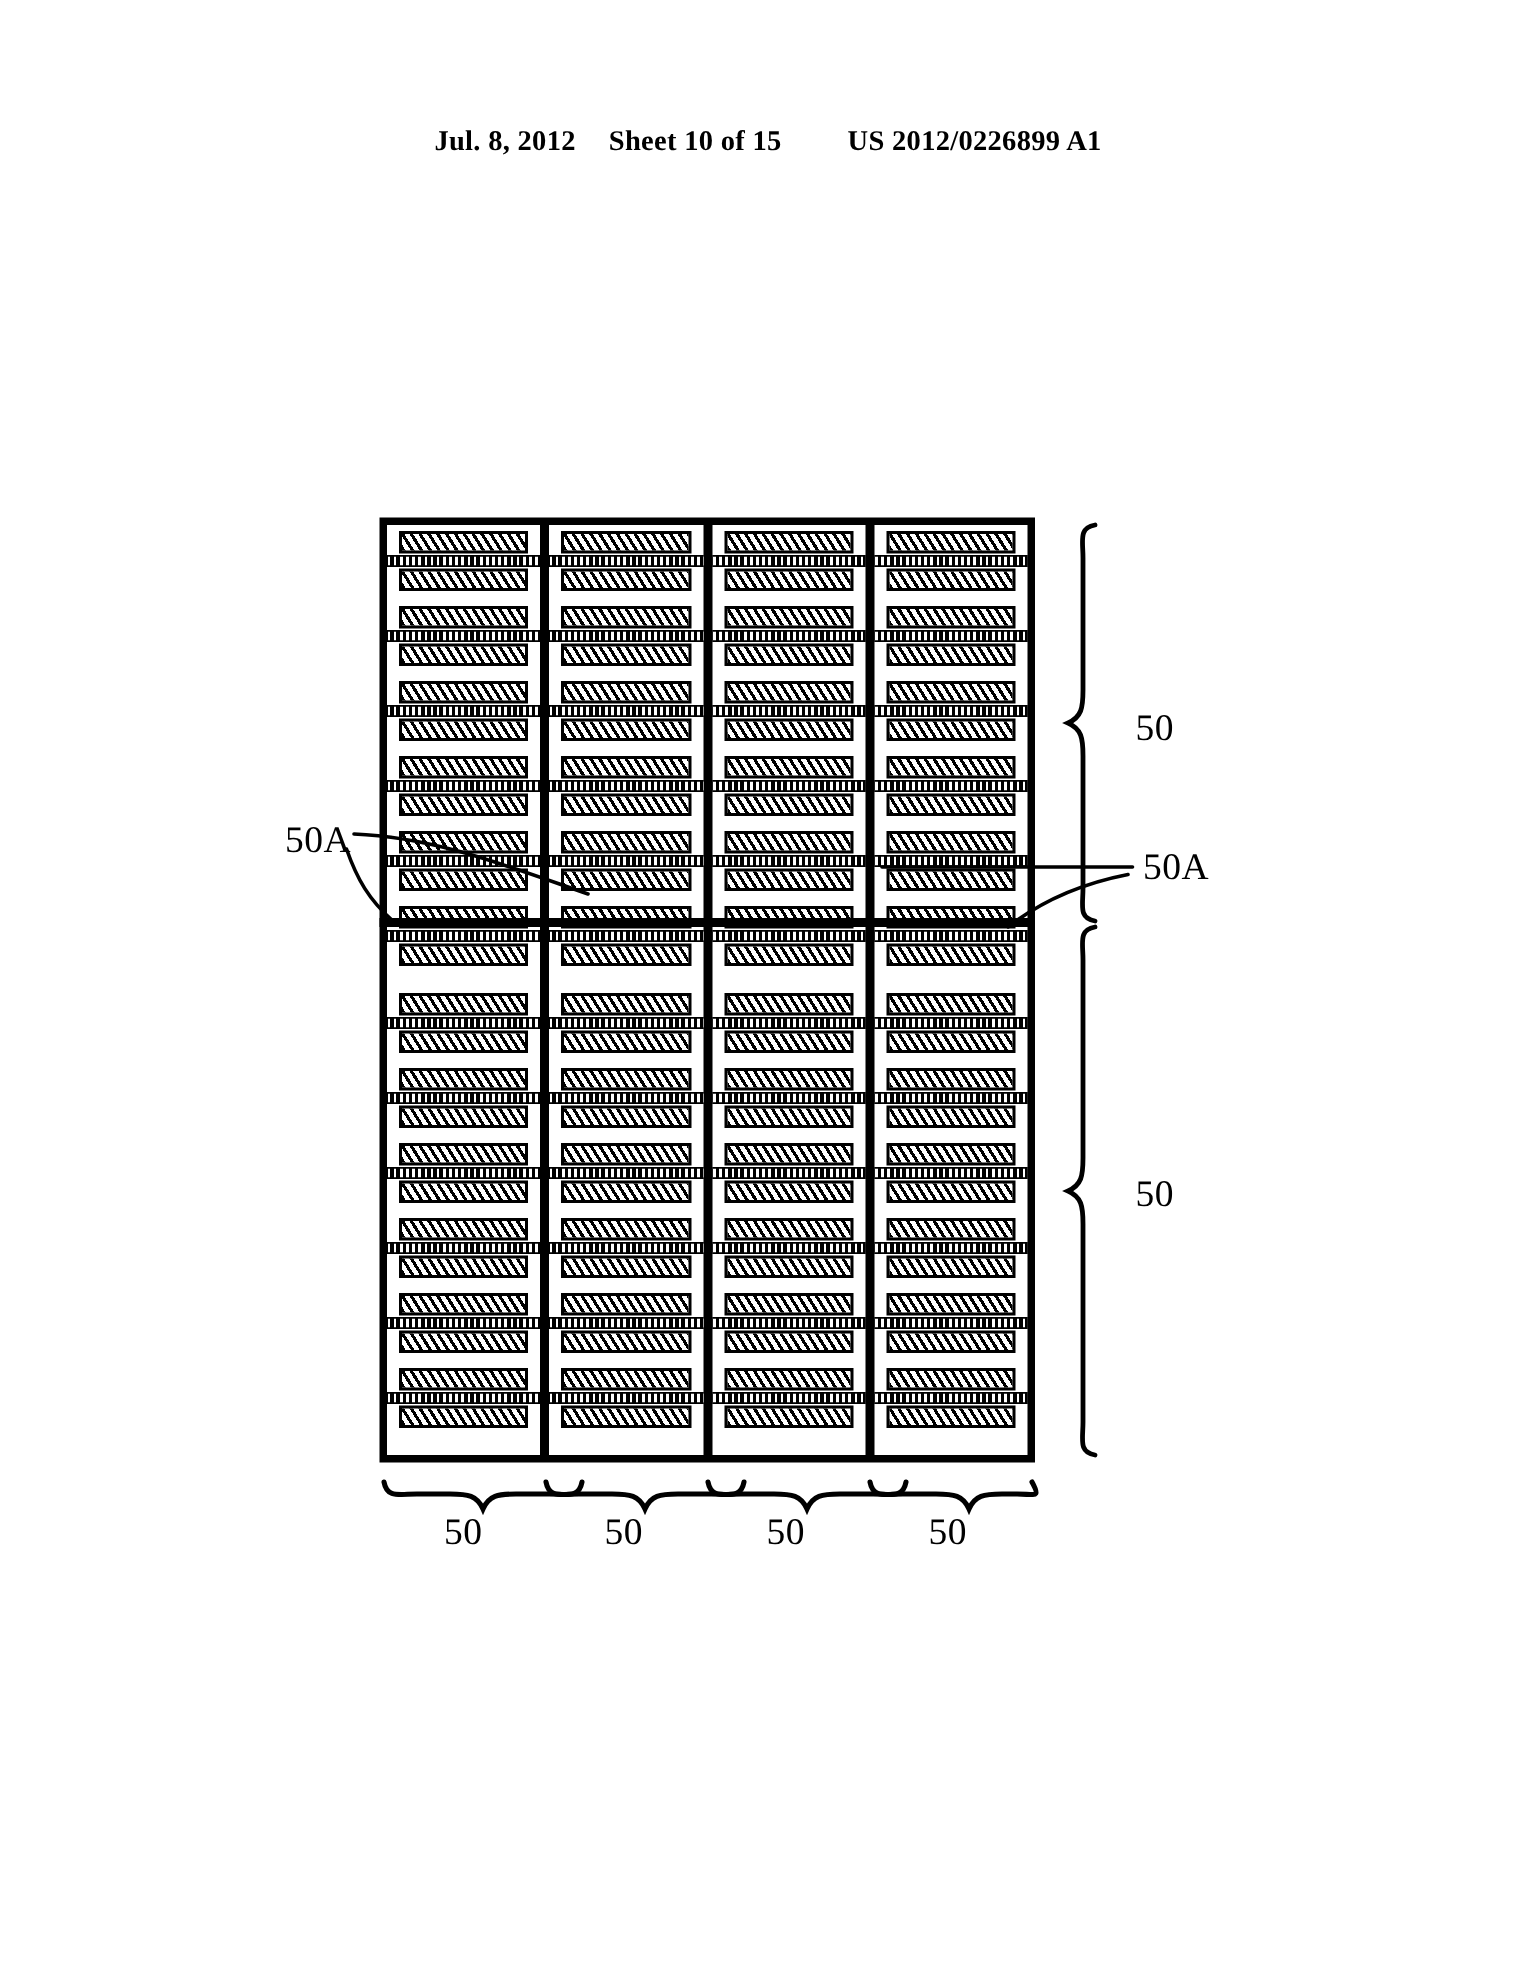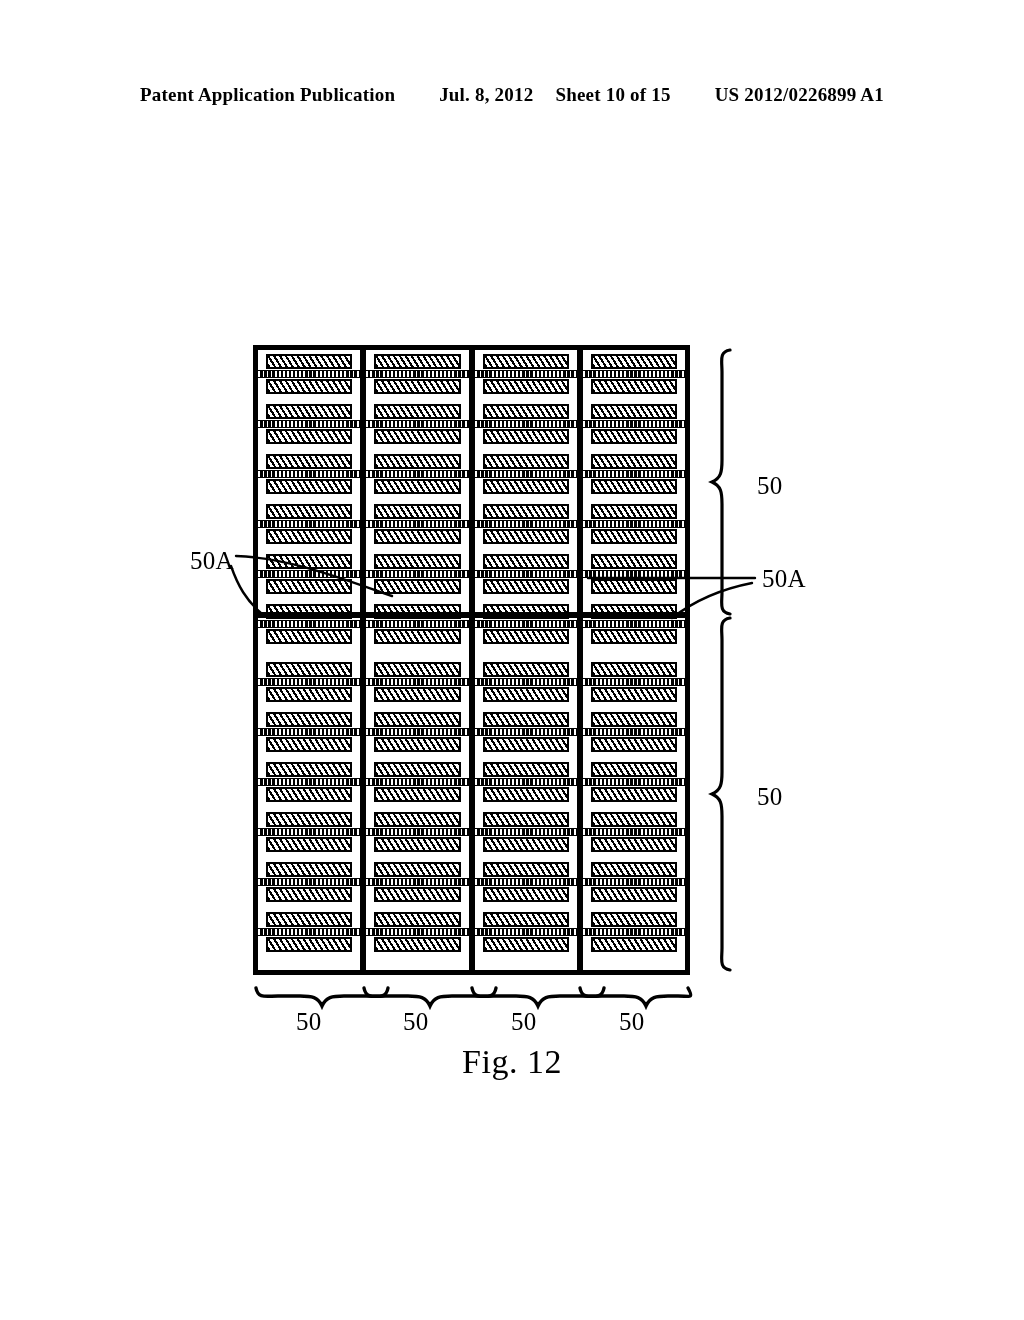--- a/index.html
+++ b/index.html
@@ -169,21 +169,20 @@
     font-family: "Liberation Serif", "DejaVu Serif", serif;
     font-size: 34px;
     letter-spacing: 0.5px;
     color: #000;
   }
 </style>
 </head>
 <body>
 
 <div id="page-header">
-  <span class="hdr-pub">Patent Application Publication</span>
   <span class="hdr-date">Jul. 8, 2012</span>
   <span class="hdr-sheet">Sheet 10 of 15</span>
   <span class="hdr-num">US 2012/0226899 A1</span>
 </div>
 
 <div id="figure-area">
 
   <div id="device-grid">
     <div class="grid-inner">
       <div class="grid-col">
@@ -506,14 +505,13 @@
   <div class="ref-label" id="label-50a-left">50A</div>
   <div class="ref-label" id="label-50a-right">50A</div>
   <div class="ref-label" id="label-50-right-1">50</div>
   <div class="ref-label" id="label-50-right-2">50</div>
 
   <div class="ref-label" id="label-50-bot-1">50</div>
   <div class="ref-label" id="label-50-bot-2">50</div>
   <div class="ref-label" id="label-50-bot-3">50</div>
   <div class="ref-label" id="label-50-bot-4">50</div>
 
-  <div id="fig-caption">Fig. 12</div>
 </div>
 
 </body></html>

